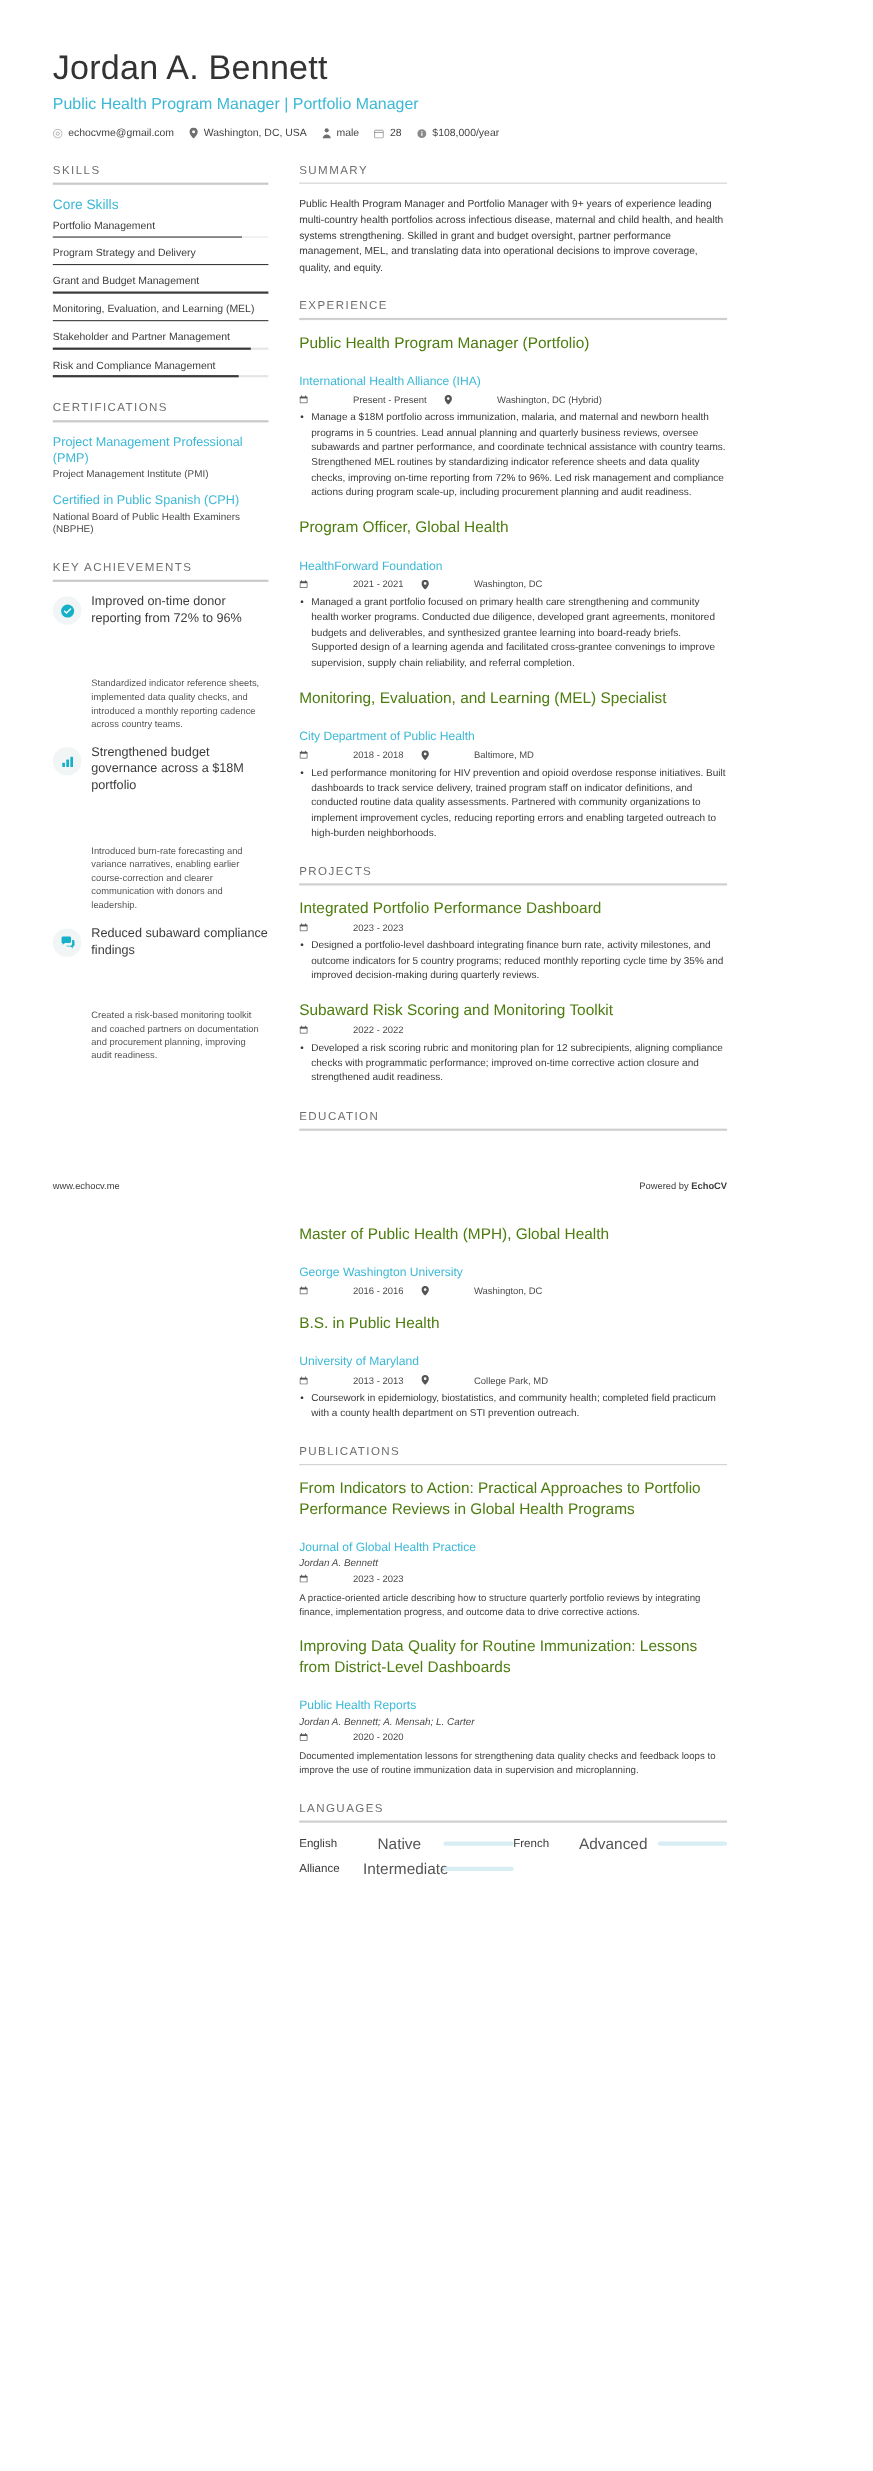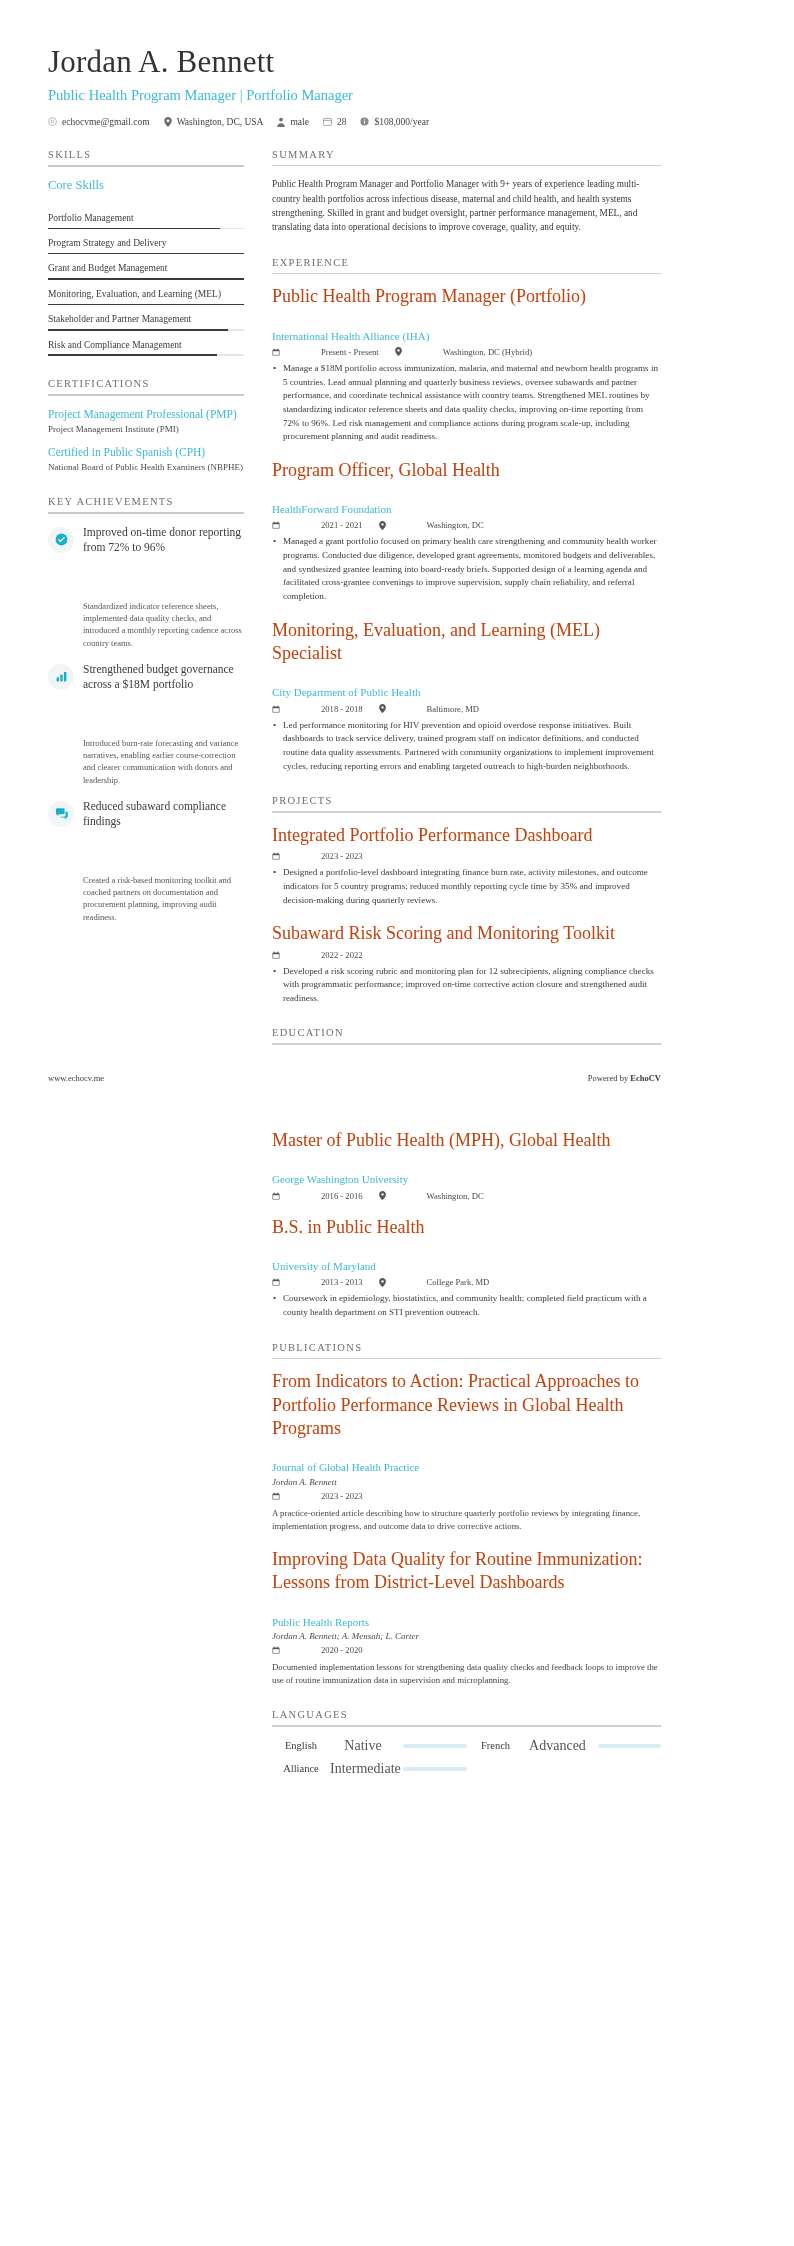--- a/index.html
+++ b/index.html
@@ -6,21 +6,20 @@
   html, body {
     width: 794px;
     background: #ffffff;
     font-family: "Liberation Sans", sans-serif;
     color: #333333;
   }
   .page {
     width: 709px;
     position: relative;
     background: #fff;
-    font-family: Liberation Serif, serif;
   }
 
   
   .header { padding: 44px 48px 0 48px; }
   .name {
     font-size: 31px;
     font-weight: 400;
     letter-spacing: 0.2px;
     color: #333333;
     line-height: 1.15;
@@ -75,21 +74,21 @@
     background: #c9c9c9;
     margin-bottom: 11px;
   }
   .sec-rule.thin { height: 1.5px; background: #cfcfcf; }
   .sec-block { margin-bottom: 22px; }
 
   
   .skill-group-title {
     font-size: 12.5px;
     color: #3cb8d6;
-    margin-bottom: 20px;
+    margin-bottom: 7px;
   }
   .skill-item { margin-bottom: 9px; }
   .skill-label {
     font-size: 9.5px;
     color: #3c3c3c;
     line-height: 1.25;
     margin-bottom: 3px;
     display: block;
   }
   .skill-bar-track {
@@ -148,22 +147,22 @@
   }
 
   
   .para {
     font-size: 9.3px;
     line-height: 1.55;
     color: #3a3a3a;
   }
   .entry { margin-bottom: 15px; }
   .entry-title {
-    font-size: 18px;
-    color: #c2410c;
+    font-size: 14px;
+    color: #4d7c0f;
     line-height: 1.3;
   }
   .entry-org {
     font-size: 11px;
     color: #3cb8d6;
     margin-top: 20px;
     line-height: 1.3;
   }
   .entry-authors {
     font-size: 9px;
@@ -227,21 +226,20 @@
     display: flex;
     align-items: center;
     width: 50%;
     margin-bottom: 7px;
   }
   .lang-name {
     font-size: 10.5px;
     color: #3a3a3a;
     width: 58px;
     flex: 0 0 58px;
-    text-align: center;
   }
   .lang-level {
     font-size: 14px;
     color: #555;
     text-align: center;
     flex: 0 0 66px;
     width: 66px;
     margin-right: 7px;
   }
   .lang-track {

